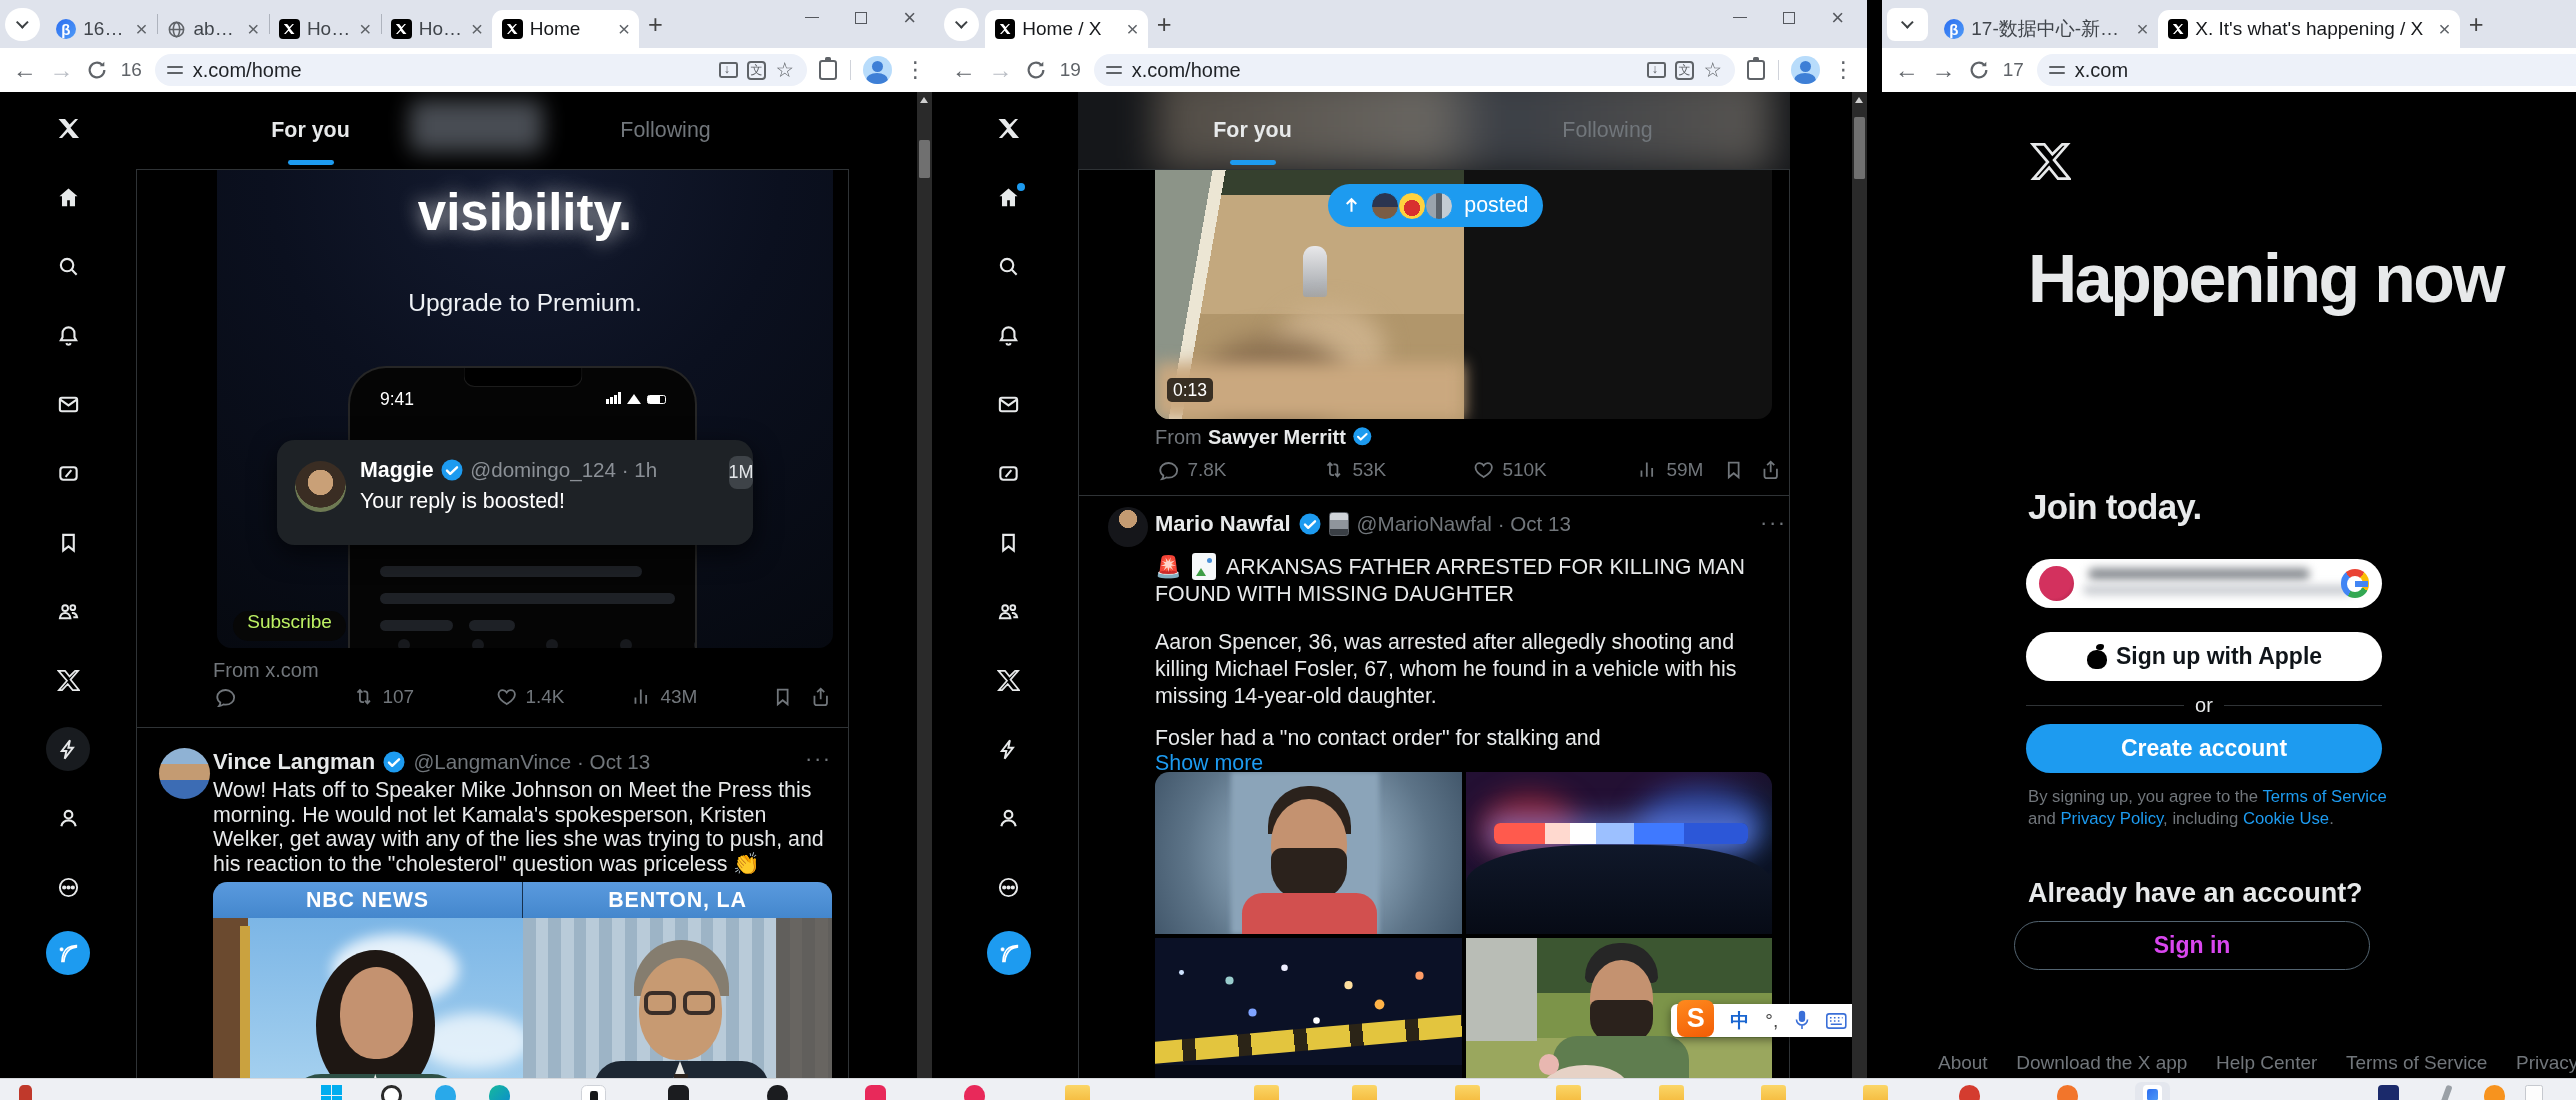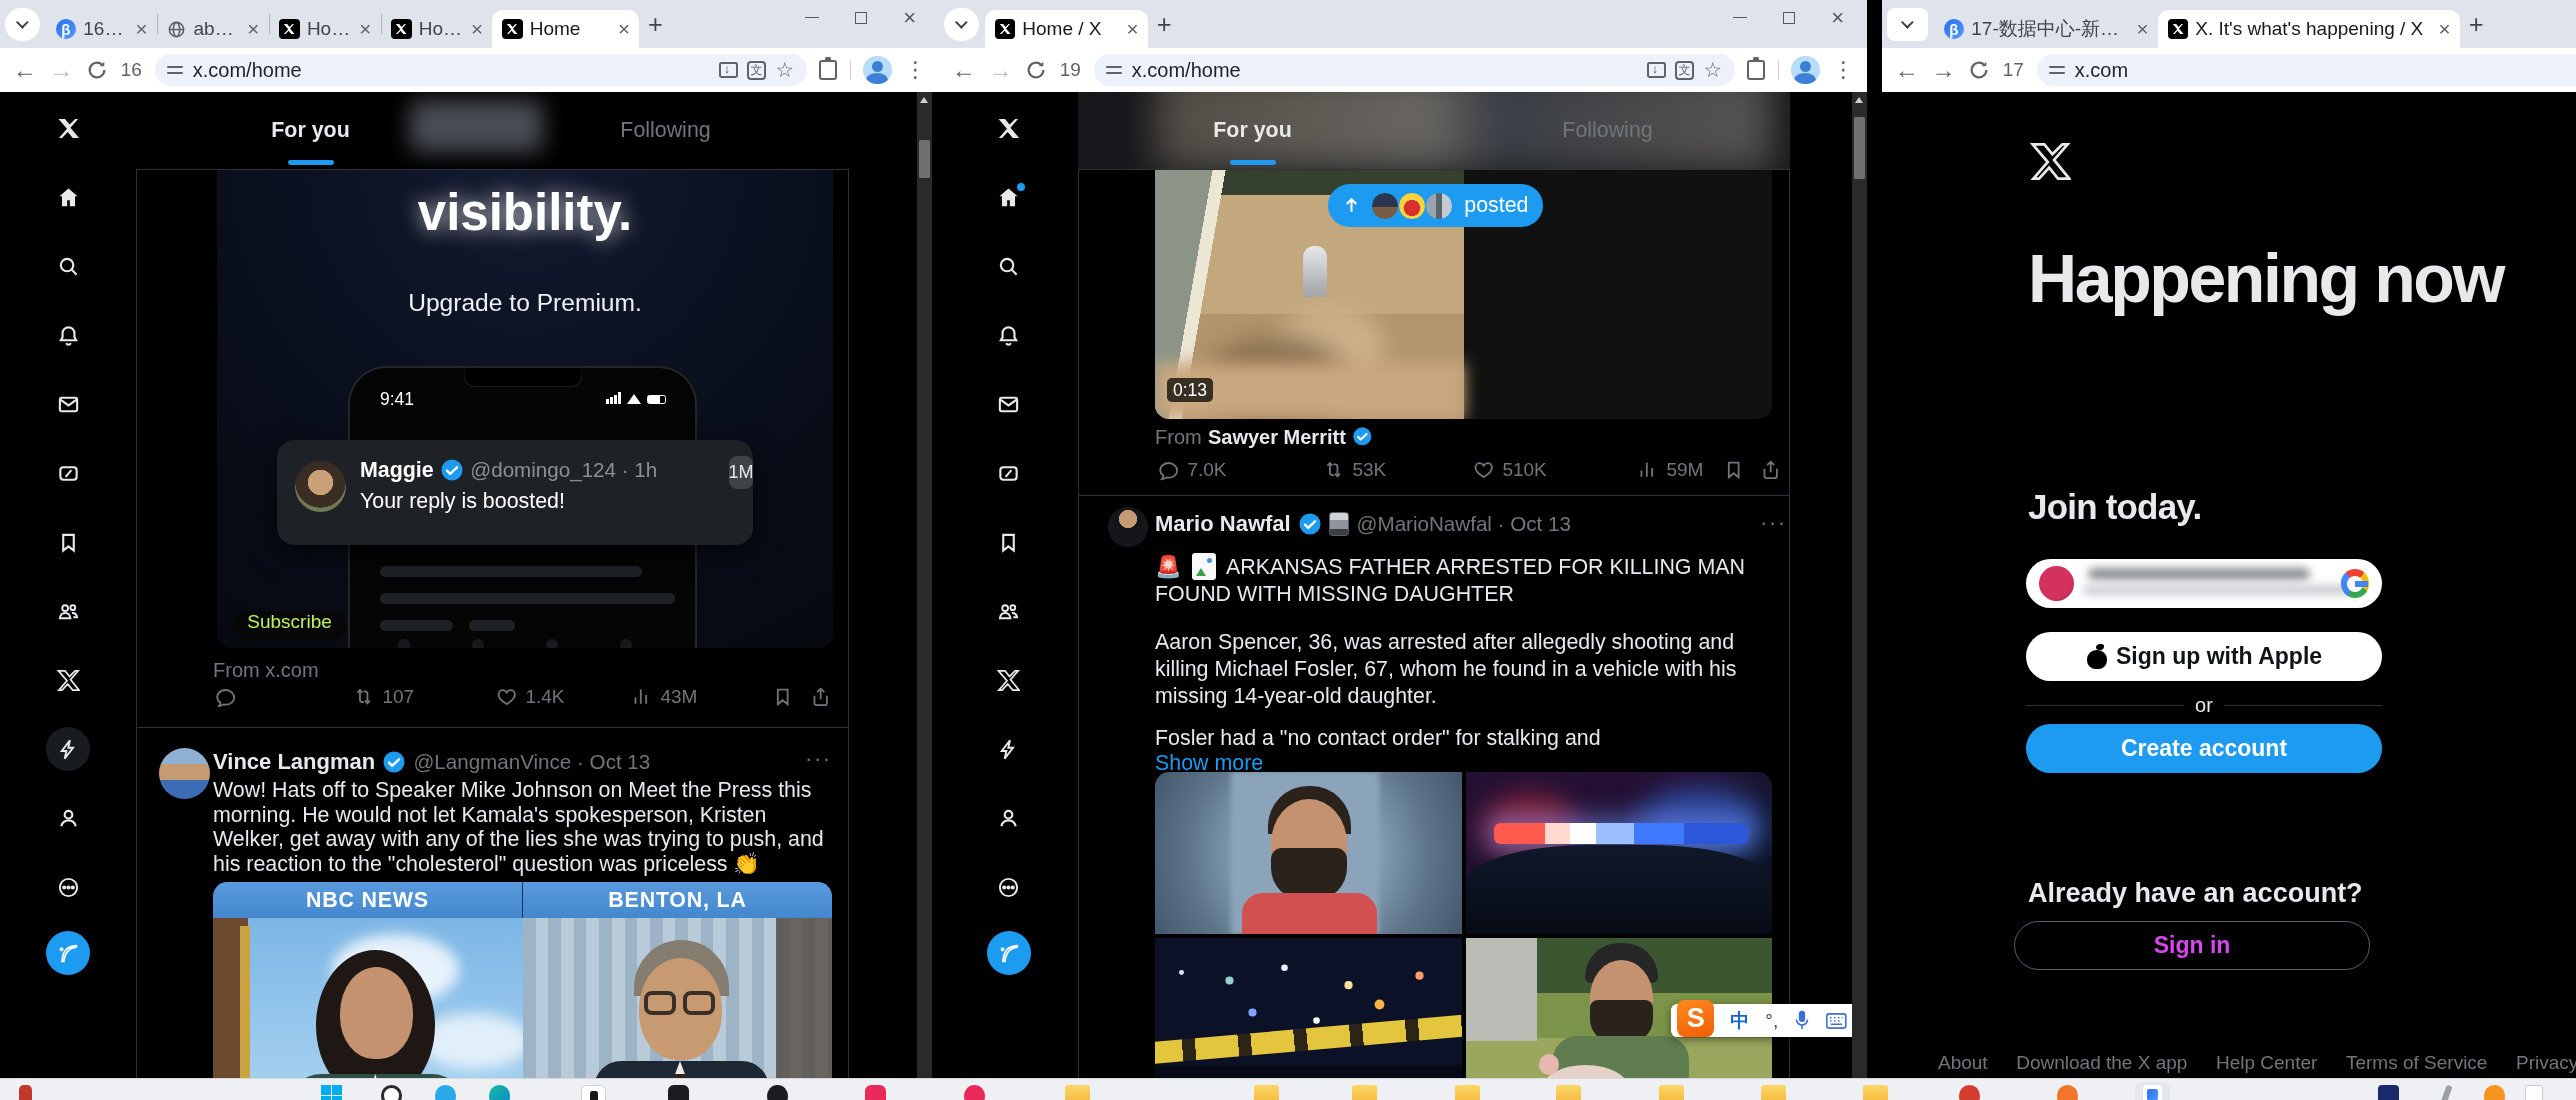--- a/index.html
+++ b/index.html
@@ -610,21 +610,21 @@
             <svg viewBox="0 0 24 24">
               <circle cx="12" cy="12" r="10.5" fill="#1d9bf0"></circle>
               <path d="M7 12.6l3.2 3.2L17 9.3" stroke="#fff" stroke-width="2.4" fill="none" stroke-linecap="round" stroke-linejoin="round"></path>
             </svg>
           </span>
       </div>
       <div class="stat" style="left:79px;top:289px">
           <svg viewBox="0 0 24 24" fill="none" stroke="#71767b" stroke-width="2">
             <path d="M12 4.5C6.8 4.5 2.5 8 2.5 12.4c0 2.5 1.4 4.7 3.5 6.2 0 1.1-.4 2.6-1.5 3.9 2.3-.3 3.9-1.1 5-1.9.8.2 1.6.3 2.5.3 5.2 0 9.5-3.5 9.5-7.9S17.2 4.5 12 4.5z"></path>
           </svg>
-          <span>7.0K</span>
+          <span>7.8K</span>
         </div>
       <div class="stat" style="left:244px;top:289px">
           <svg viewBox="0 0 24 24" fill="none" stroke="#71767b" stroke-width="2">
             <path d="M5 7.5 7.8 4.5l2.8 3M7.8 4.5v11a2.5 2.5 0 0 0 2.5 2.5h2"></path>
             <path d="M19 16.5 16.2 19.5l-2.8-3M16.2 19.5v-11A2.5 2.5 0 0 0 13.7 6h-2"></path>
           </svg>
           <span>53K</span>
         </div>
       <div class="stat" style="left:394px;top:289px">
           <svg viewBox="0 0 24 24" fill="none" stroke="#71767b" stroke-width="2">
@@ -781,20 +781,23 @@
       <span>Sign up with Apple</span>
     </div>
     <div style="position:absolute;left:144px;top:602px;width:356px;display:flex;align-items:center;gap:11px">
       <span style="flex:1;height:0.8px;background:#2f3336"></span>
       <span style="color:#e7e9ea;font-size:20px">or</span>
       <span style="flex:1;height:0.8px;background:#2f3336"></span>
     </div>
     <div class="bigbtn" style="left:144px;top:632px;width:356px;height:49px;background:#1d9bf0;color:#fff">
         <span>Create account</span>
       </div>
+    <div style="position:absolute;left:146px;top:694px;width:359px;color:#71767b;font-size:16.7px;line-height:22px">
+      <span>By signing up, you agree to the </span><span style="color:#1d9bf0">Terms of Service</span><span> and </span><span style="color:#1d9bf0">Privacy Policy</span><span>, including </span><span style="color:#1d9bf0">Cookie Use</span><span>.</span>
+    </div>
     <div style="position:absolute;left:146px;top:786px;color:#e7e9ea;font-size:27px;font-weight:bold">Already have an account?</div>
     <div class="bigbtn" style="left:132px;top:829px;width:356px;height:49px;border:0.8px solid #536471;color:#d946ef;background:transparent">
         <span>Sign in</span>
       </div>
     <div style="position:absolute;left:56px;top:960px;right:0;display:flex;gap:28.6px;white-space:nowrap;overflow:hidden;color:#71767b;font-size:19px">
       <span>About</span>
       <span>Download the X app</span>
       <span>Help Center</span>
       <span>Terms of Service</span>
       <span>Privacy Policy</span>

